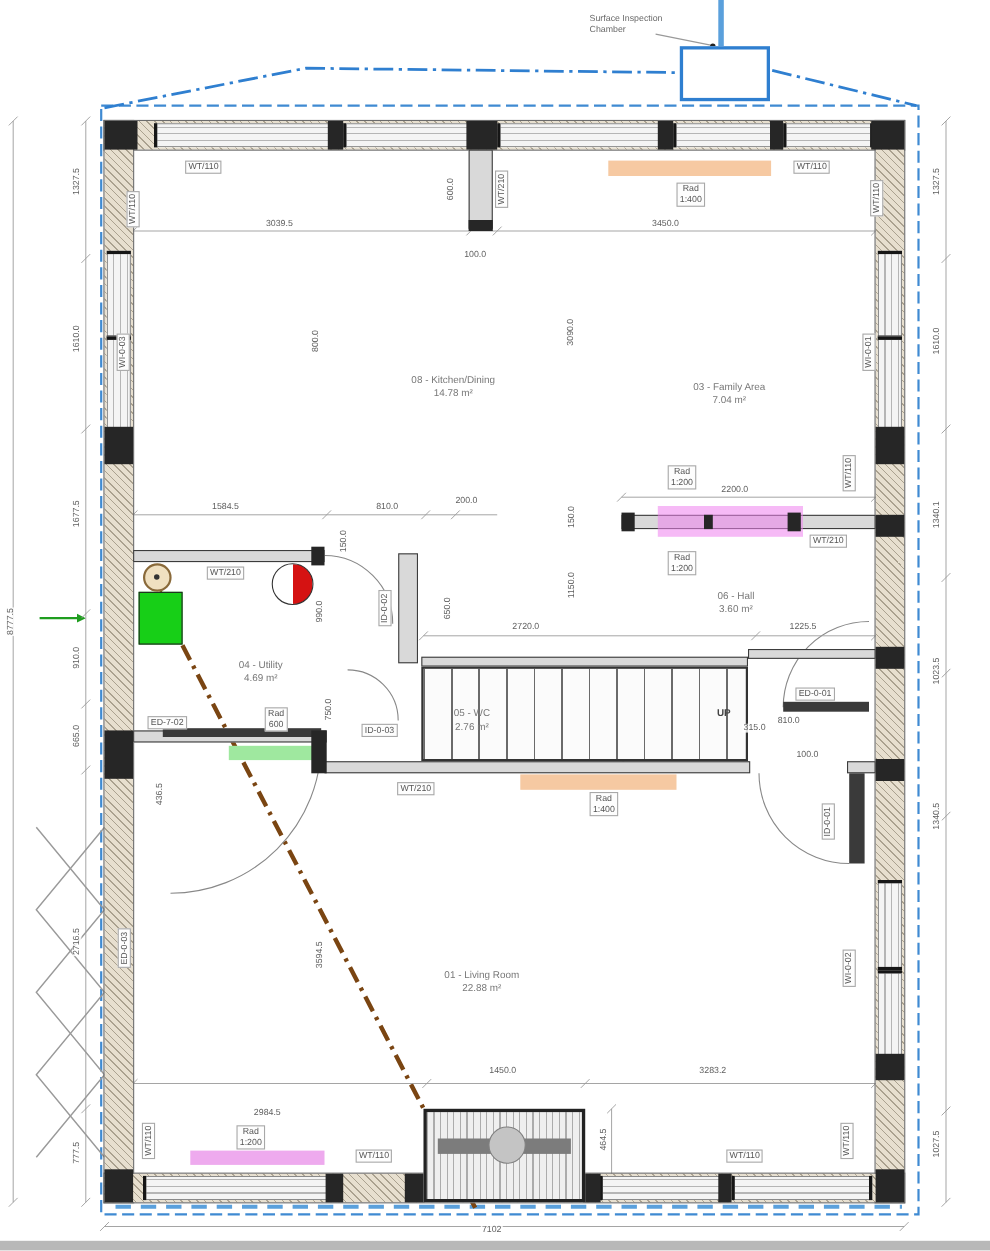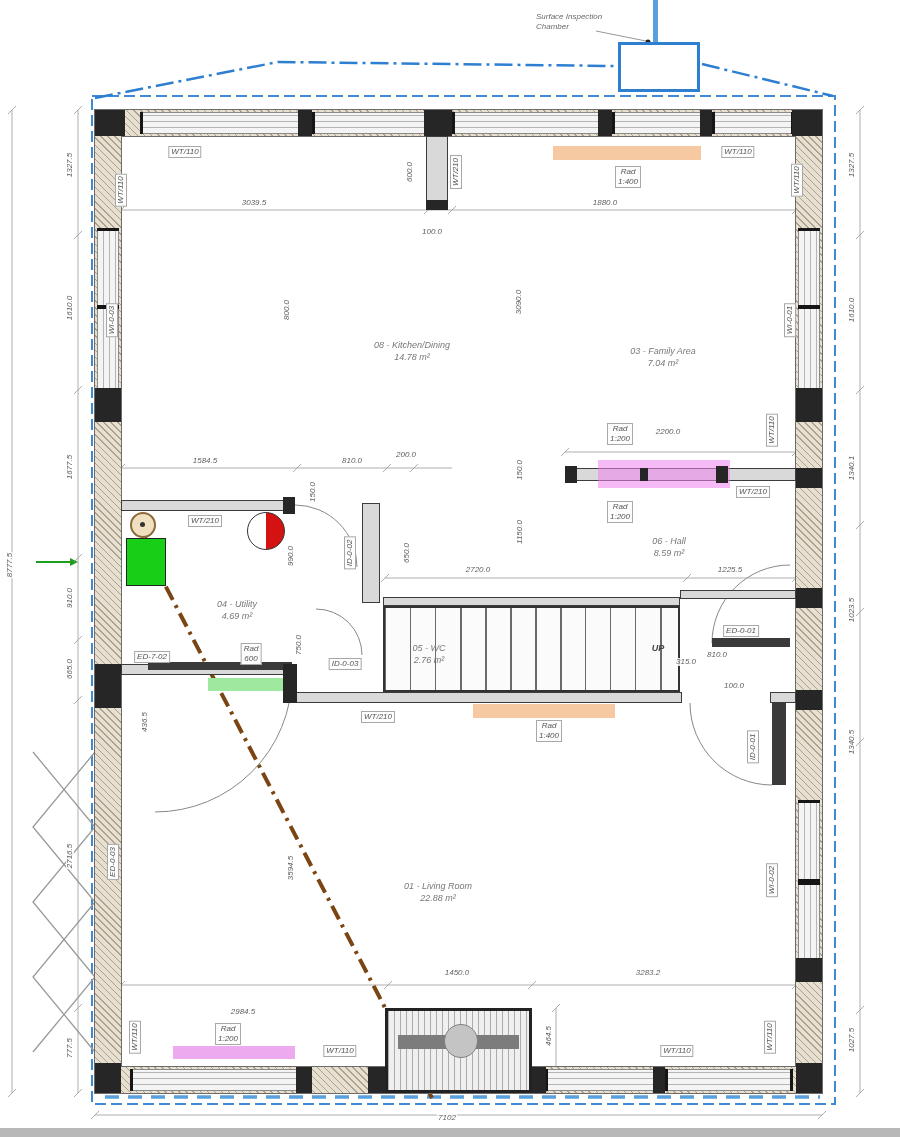--- a/index.html
+++ b/index.html
@@ -1,17 +1,17 @@
 <!DOCTYPE html>
 <html><head>
 <meta charset="utf-8">
 <style>
   html,body{margin:0;padding:0;background:#fff;}
   .plan{position:relative;width:900px;height:1137px;background:#fff;
-        font-family:"Liberation Sans",sans-serif;overflow:hidden;font-style:italic;}
+        font-family:"Liberation Sans",sans-serif;overflow:hidden;}
   svg.lines{position:absolute;left:0;top:0;z-index:1;}
   .wall{position:absolute;background:#e7dfcf;z-index:2;outline:1px solid #6b6b6b;
         background-image:repeating-linear-gradient(45deg,rgba(110,100,80,.5) 0 1px,transparent 1px 5px);}
   .win{position:absolute;z-index:3;background:#f4f4f4;
        background-image:repeating-linear-gradient(0deg,#b5b5b5 0 1px,transparent 1px 6px);
        border-left:3px solid #161616;border-right:3px solid #161616;
        box-shadow:inset 0 1px 0 #8a8a8a,inset 0 -1px 0 #8a8a8a;}
   .win.vert{background-image:repeating-linear-gradient(90deg,#b5b5b5 0 1px,transparent 1px 6px);
        border-left:none;border-right:none;border-top:3px solid #161616;border-bottom:3px solid #161616;
        box-shadow:inset 1px 0 0 #8a8a8a,inset -1px 0 0 #8a8a8a;}
@@ -231,21 +231,21 @@
   <div class="room" style="left:412px;top:352px">
     <div>08 - Kitchen/Dining</div>
     <div>14.78 m²</div>
   </div>
   <div class="room" style="left:663px;top:358px">
     <div>03 - Family Area</div>
     <div>7.04 m²</div>
   </div>
   <div class="room" style="left:669px;top:548px">
     <div>06 - Hall</div>
-    <div>8.59 m²</div>
+    <div>3.60 m²</div>
   </div>
   <div class="room" style="left:237px;top:611px">
     <div>04 - Utility</div>
     <div>4.69 m²</div>
   </div>
   <div class="room" style="left:429px;top:655px">
     <div>05 - WC</div>
     <div>2.76 m²</div>
   </div>
   <div class="room" style="left:438px;top:893px">
@@ -296,30 +296,30 @@
   <div class="tag" style="left:549px;top:731px">
     <div>Rad</div>
     <div>1:400</div>
   </div>
   <div class="tag" style="left:228px;top:1034px">
     <div>Rad</div>
     <div>1:200</div>
   </div>
 
   <div class="dim" style="left:254px;top:203px">3039.5</div>
-  <div class="dim" style="left:605px;top:203px">1880.0</div>
+  <div class="dim" style="left:605px;top:203px">3450.0</div>
   <div class="dim v" style="left:410px;top:172px">600.0</div>
   <div class="dim" style="left:432px;top:232px">100.0</div>
   <div class="dim v" style="left:287px;top:310px">800.0</div>
   <div class="dim v" style="left:519px;top:302px">3090.0</div>
-  <div class="dim" style="left:668px;top:432px">2200.0</div>
+  <div class="dim" style="left:668px;top:445px">2200.0</div>
   <div class="dim v" style="left:520px;top:470px">150.0</div>
   <div class="dim" style="left:205px;top:461px">1584.5</div>
   <div class="dim" style="left:352px;top:461px">810.0</div>
-  <div class="dim" style="left:406px;top:455px">200.0</div>
+  <div class="dim" style="left:424px;top:455px">200.0</div>
   <div class="dim v" style="left:313px;top:492px">150.0</div>
   <div class="dim v" style="left:291px;top:556px">990.0</div>
   <div class="dim v" style="left:407px;top:553px">650.0</div>
   <div class="dim" style="left:478px;top:570px">2720.0</div>
   <div class="dim" style="left:730px;top:570px">1225.5</div>
   <div class="dim v" style="left:520px;top:532px">1150.0</div>
   <div class="dim" style="left:686px;top:662px">315.0</div>
   <div class="dim" style="left:717px;top:655px">810.0</div>
   <div class="dim" style="left:734px;top:686px">100.0</div>
   <div class="dim v" style="left:299px;top:645px">750.0</div>

